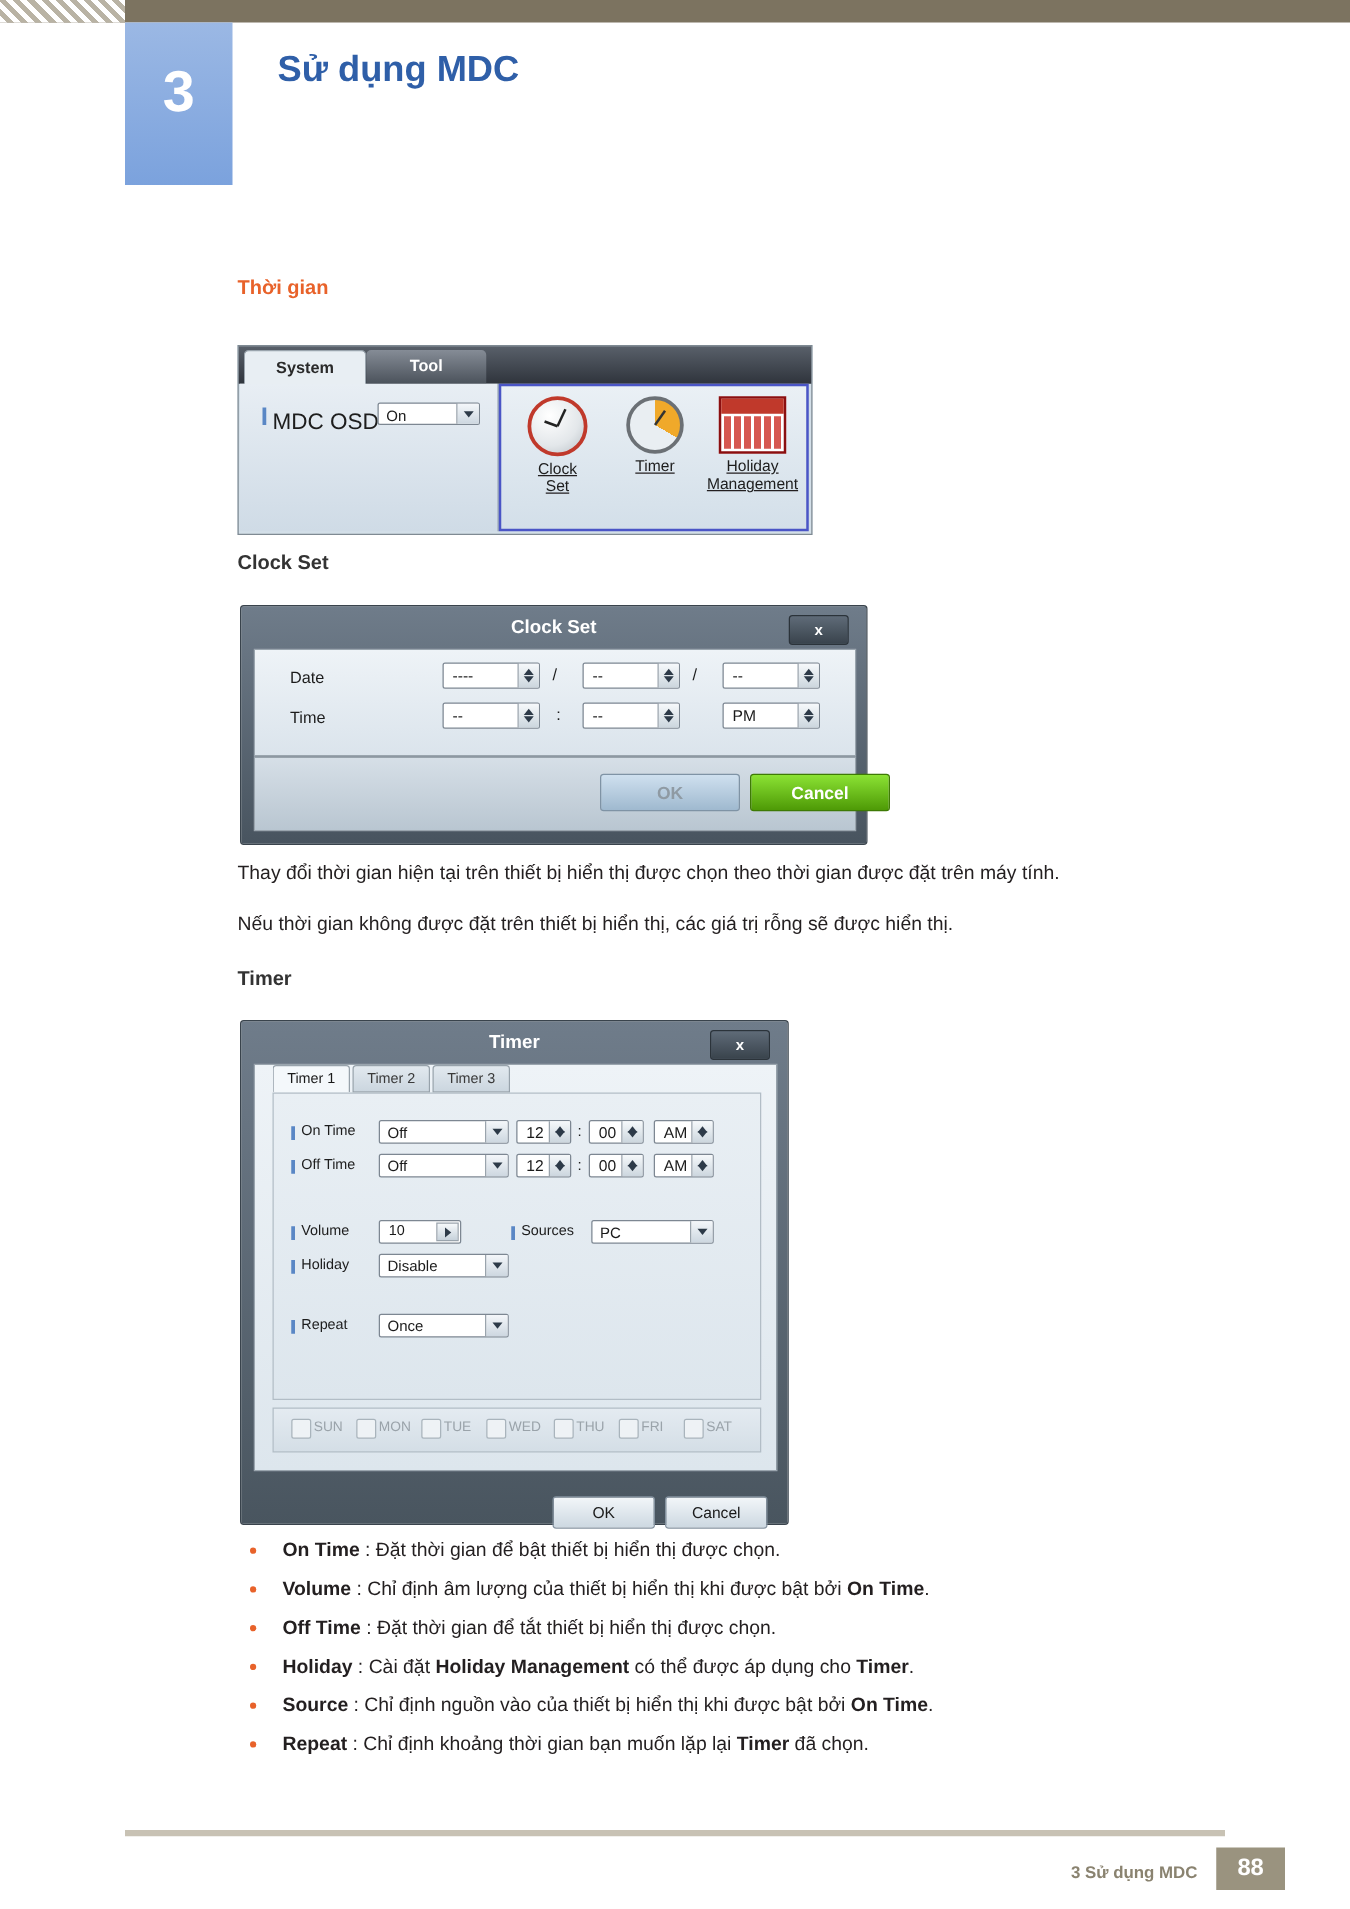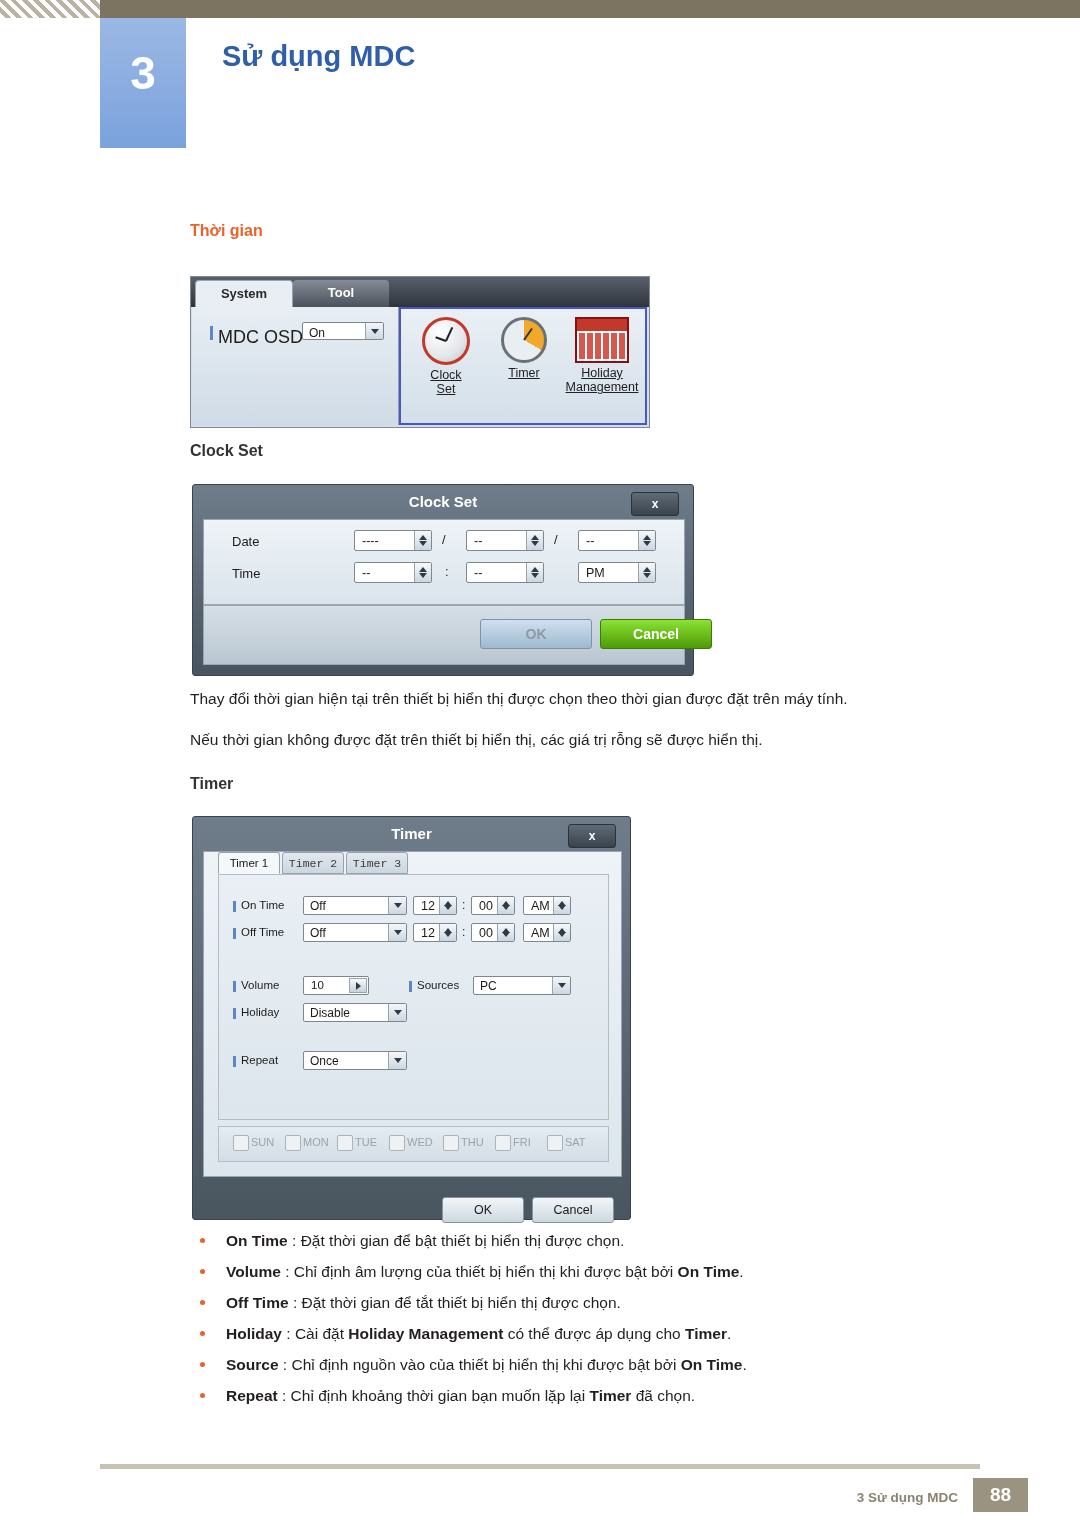--- a/index.html
+++ b/index.html
@@ -234,21 +234,21 @@
     position:absolute; left:10px; top:34px; width:417px; height:324px;
     background:linear-gradient(to bottom,#eef3f7,#dde6ed);
     border:1px solid #9aa5ae;
   }
   .t-tab {
     position:absolute; top:0; height:22px; line-height:21px;
     font-size:11.5px; text-align:center; box-sizing:border-box;
     border:1px solid #97a2ab; border-radius:3px 3px 0 0;
   }
   .t-tab.active { background:#f4f8fb; color:#1a1a1a; border-bottom-color:#f4f8fb; }
-  .t-tab.idle   { background:linear-gradient(to bottom,#e2e9ef,#cbd6df); color:#3a3a3a;font-family:Liberation Mono, monospace; }
+  .t-tab.idle   { background:linear-gradient(to bottom,#e2e9ef,#cbd6df); color:#3a3a3a; }
   .t-inner {
     position:absolute; left:14px; top:22px; width:389px; height:244px;
     background:linear-gradient(to bottom,#e9eff4,#dde6ed);
     border:1px solid #b2bdc6;
   }
   .t-lbl { position:absolute; font-size:11.5px; color:#1c1c1c; }
   .t-bar { position:absolute; width:3px; height:11px; background:#5a87c5; }
   .colon { position:absolute; font-size:12px; color:#1c1c1c; }
 
   .slider {

